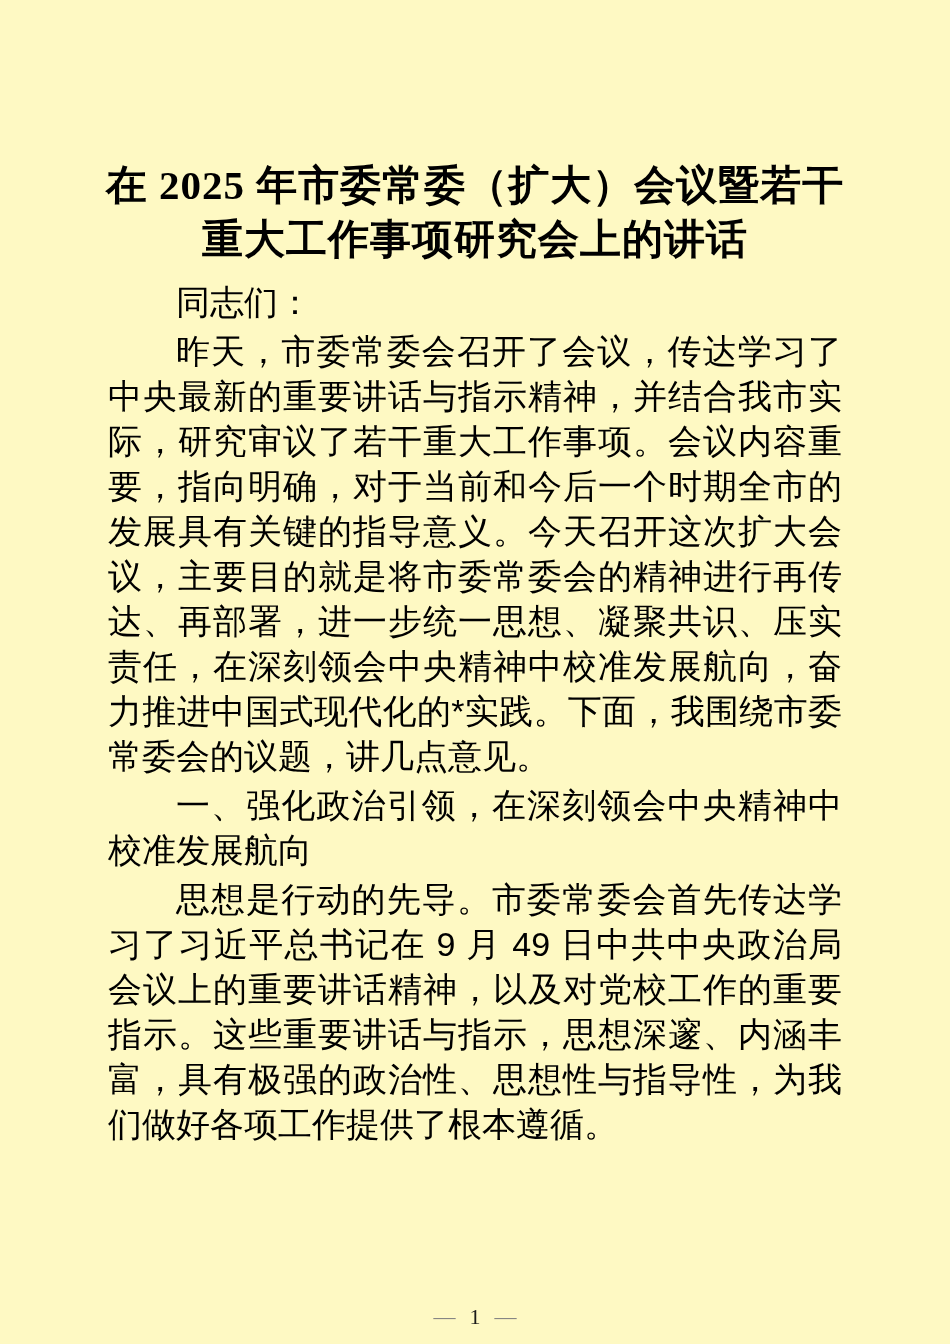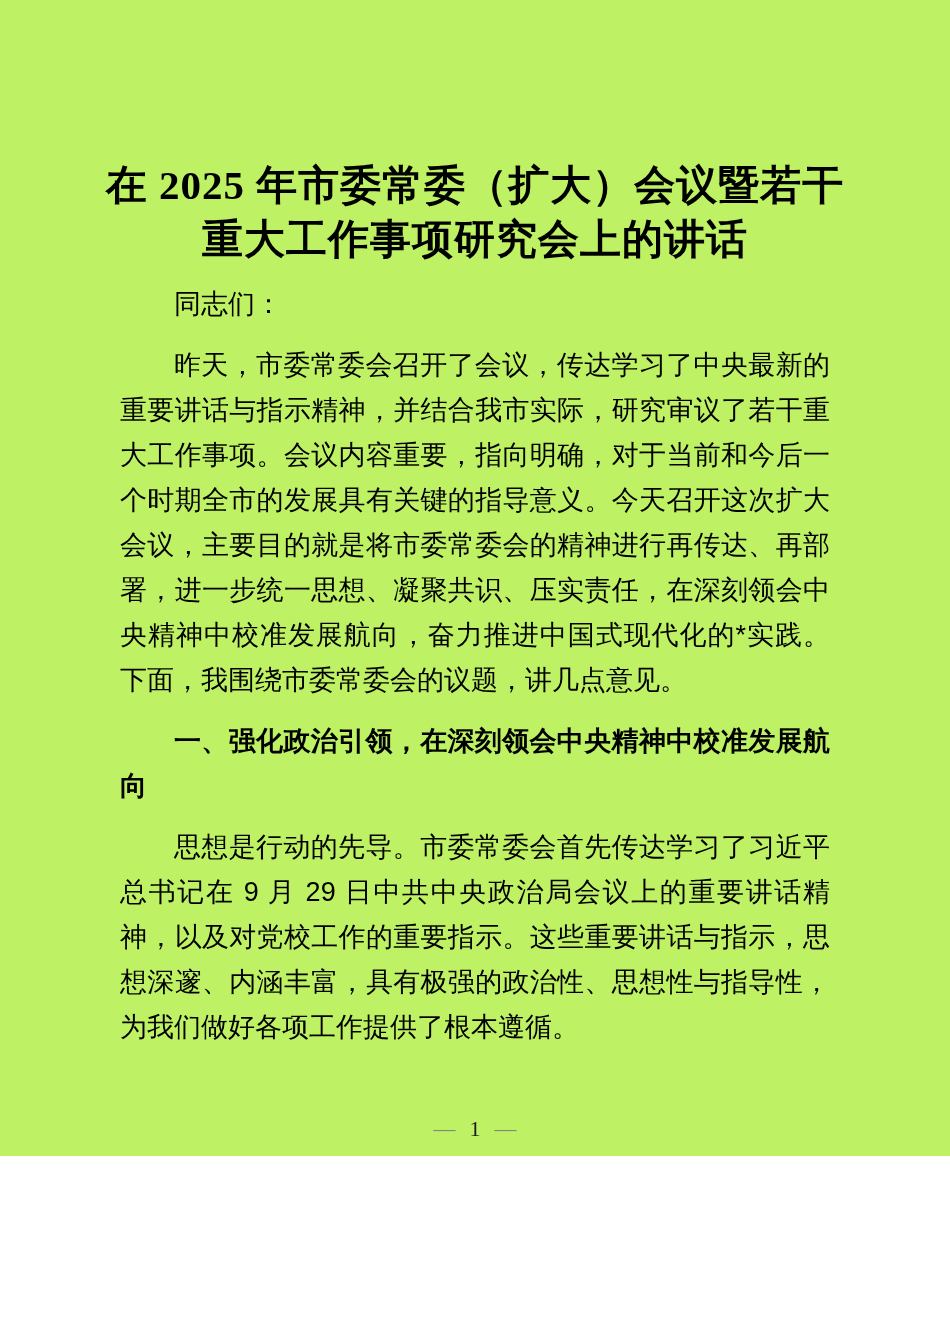--- a/index.html
+++ b/index.html
@@ -3,22 +3,22 @@
 <meta charset="utf-8">
 <style>
   html, body {
     margin: 0;
     padding: 0;
     background: #ffffff;
   }
   .page {
     position: relative;
     width: 950px;
-    height: 1156px;
-    background: #bef264;
+    height: 1344px;
+    background: #fef9c3;
     color: #000000;
     font-family: "Liberation Sans", sans-serif;
     overflow: hidden;
   }
   .content {
     position: absolute;
     left: 104px;
     top: 158px;
     width: 742px;
   }
@@ -26,29 +26,29 @@
     font-family: "Liberation Serif", serif;
     font-weight: bold;
     font-size: 41px;
     line-height: 54px;
     text-align: center;
     letter-spacing: 1px;
     color: #000000;
     margin: 0 0 14px 0;
   }
   .para {
-    font-size: 27px;
+    font-size: 34px;
     line-height: 45px;
     text-align: justify;
     text-indent: 2em;
-    margin: 16px;
+    margin: 4px;
     color: #000000;
   }
   .para.heading {
-    font-weight: bold;
+    font-weight: normal;
   }
   .footer {
     position: absolute;
     left: 0;
     right: 0;
     bottom: 14px;
     text-align: center;
     font-family: "Liberation Serif", serif;
     font-size: 22px;
     line-height: 26px;
@@ -68,20 +68,20 @@
 <div class="page">
   <div class="content">
     <h1 class="doc-title">在 2025 年市委常委（扩大）会议暨若干重大工作事项研究会上的讲话</h1>
 
     <p class="para">同志们：</p>
 
     <p class="para">昨天，市委常委会召开了会议，传达学习了中央最新的重要讲话与指示精神，并结合我市实际，研究审议了若干重大工作事项。会议内容重要，指向明确，对于当前和今后一个时期全市的发展具有关键的指导意义。今天召开这次扩大会议，主要目的就是将市委常委会的精神进行再传达、再部署，进一步统一思想、凝聚共识、压实责任，在深刻领会中央精神中校准发展航向，奋力推进中国式现代化的*实践。下面，我围绕市委常委会的议题，讲几点意见。</p>
 
     <p class="para heading">一、强化政治引领，在深刻领会中央精神中校准发展航向</p>
 
-    <p class="para">思想是行动的先导。市委常委会首先传达学习了习近平总书记在 9 月 29 日中共中央政治局会议上的重要讲话精神，以及对党校工作的重要指示。这些重要讲话与指示，思想深邃、内涵丰富，具有极强的政治性、思想性与指导性，为我们做好各项工作提供了根本遵循。</p>
+    <p class="para">思想是行动的先导。市委常委会首先传达学习了习近平总书记在 9 月 49 日中共中央政治局会议上的重要讲话精神，以及对党校工作的重要指示。这些重要讲话与指示，思想深邃、内涵丰富，具有极强的政治性、思想性与指导性，为我们做好各项工作提供了根本遵循。</p>
 
   </div>
 
   <div class="footer">
     <span class="dash">—</span><span class="num">1</span><span class="dash">—</span>
   </div>
 </div>
 
 </body></html>

